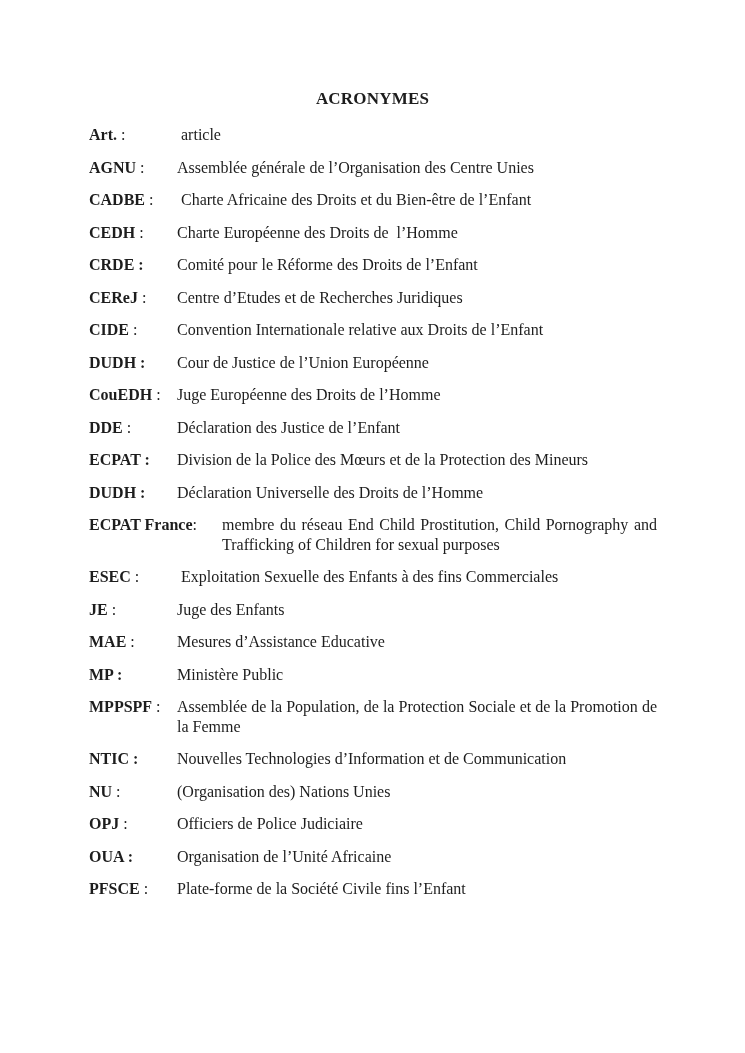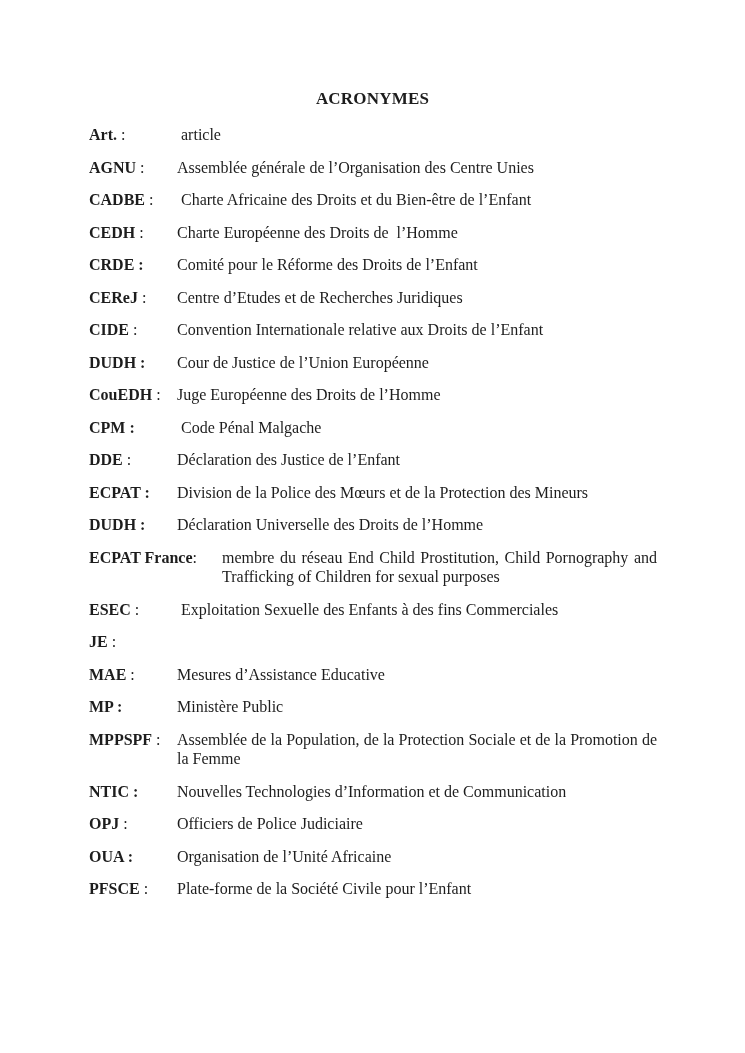--- a/index.html
+++ b/index.html
@@ -95,24 +95,20 @@
     <div class="row">
         <span class="label"><span class="abbr">DUDH :</span><span class="colon"></span></span>
         <span class="def">Cour de Justice de l’Union Européenne</span>
       </div>
 
     <div class="row">
         <span class="label"><span class="abbr">CouEDH</span><span class="colon"> :</span></span>
         <span class="def">Juge Européenne des Droits de l’Homme</span>
       </div>
 
-    <div class="row">
-        <span class="label"><span class="abbr">CPM :</span><span class="colon"></span></span>
-        <span class="def"> Code Pénal Malgache</span>
-      </div>
 
     <div class="row">
         <span class="label"><span class="abbr">DDE</span><span class="colon"> :</span></span>
         <span class="def">Déclaration des Justice de l’Enfant</span>
       </div>
 
     <div class="row">
         <span class="label"><span class="abbr">ECPAT :</span><span class="colon"></span></span>
         <span class="def">Division de la Police des Mœurs et de la Protection des Mineurs</span>
       </div>
@@ -127,20 +123,21 @@
         <span class="def">membre du réseau End Child Prostitution, Child Pornography and Trafficking of Children for sexual purposes</span>
       </div>
 
     <div class="row">
         <span class="label"><span class="abbr">ESEC</span><span class="colon"> :</span></span>
         <span class="def"> Exploitation Sexuelle des Enfants à des fins Commerciales</span>
       </div>
 
     <div class="row">
         <span class="label"><span class="abbr">JE</span><span class="colon"> :</span></span>
+        <span class="def">Juge des Enfants</span>
       </div>
 
     <div class="row">
         <span class="label"><span class="abbr">MAE</span><span class="colon"> :</span></span>
         <span class="def">Mesures d’Assistance Educative</span>
       </div>
 
     <div class="row">
         <span class="label"><span class="abbr">MP :</span><span class="colon"></span></span>
         <span class="def">Ministère Public</span>
@@ -149,30 +146,34 @@
     <div class="row justify">
         <span class="label"><span class="abbr">MPPSPF</span><span class="colon"> :</span></span>
         <span class="def">Assemblée de la Population, de la Protection Sociale et de la Promotion de la Femme</span>
       </div>
 
     <div class="row">
         <span class="label"><span class="abbr">NTIC :</span><span class="colon"></span></span>
         <span class="def">Nouvelles Technologies d’Information et de Communication</span>
       </div>
 
+    <div class="row">
+        <span class="label"><span class="abbr">NU</span><span class="colon"> :</span></span>
+        <span class="def">(Organisation des) Nations Unies</span>
+      </div>
 
     <div class="row">
         <span class="label"><span class="abbr">OPJ</span><span class="colon"> :</span></span>
         <span class="def">Officiers de Police Judiciaire</span>
       </div>
 
     <div class="row">
         <span class="label"><span class="abbr">OUA :</span><span class="colon"></span></span>
         <span class="def">Organisation de l’Unité Africaine</span>
       </div>
 
     <div class="row">
         <span class="label"><span class="abbr">PFSCE</span><span class="colon"> :</span></span>
-        <span class="def">Plate-forme de la Société Civile pour l’Enfant</span>
+        <span class="def">Plate-forme de la Société Civile fins l’Enfant</span>
       </div>
 
   </div>
 </div>
 
 </body></html>

